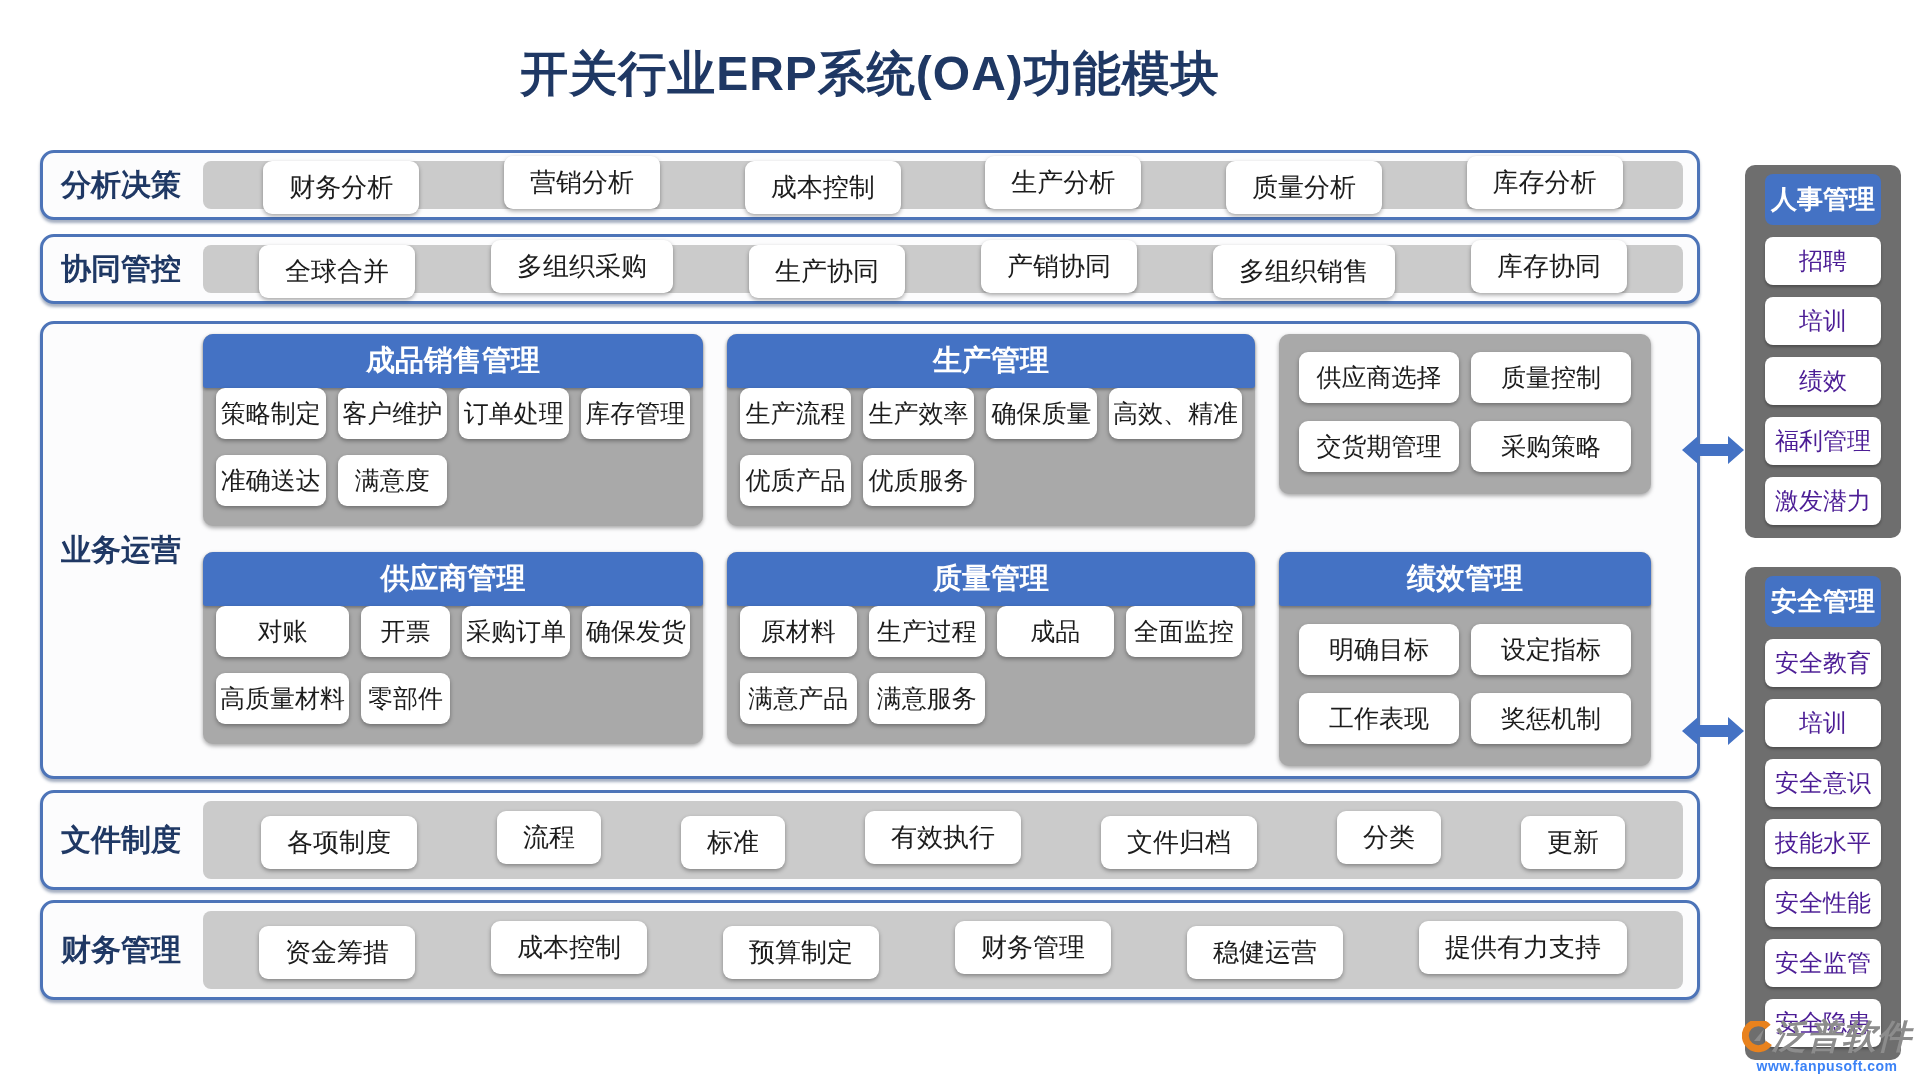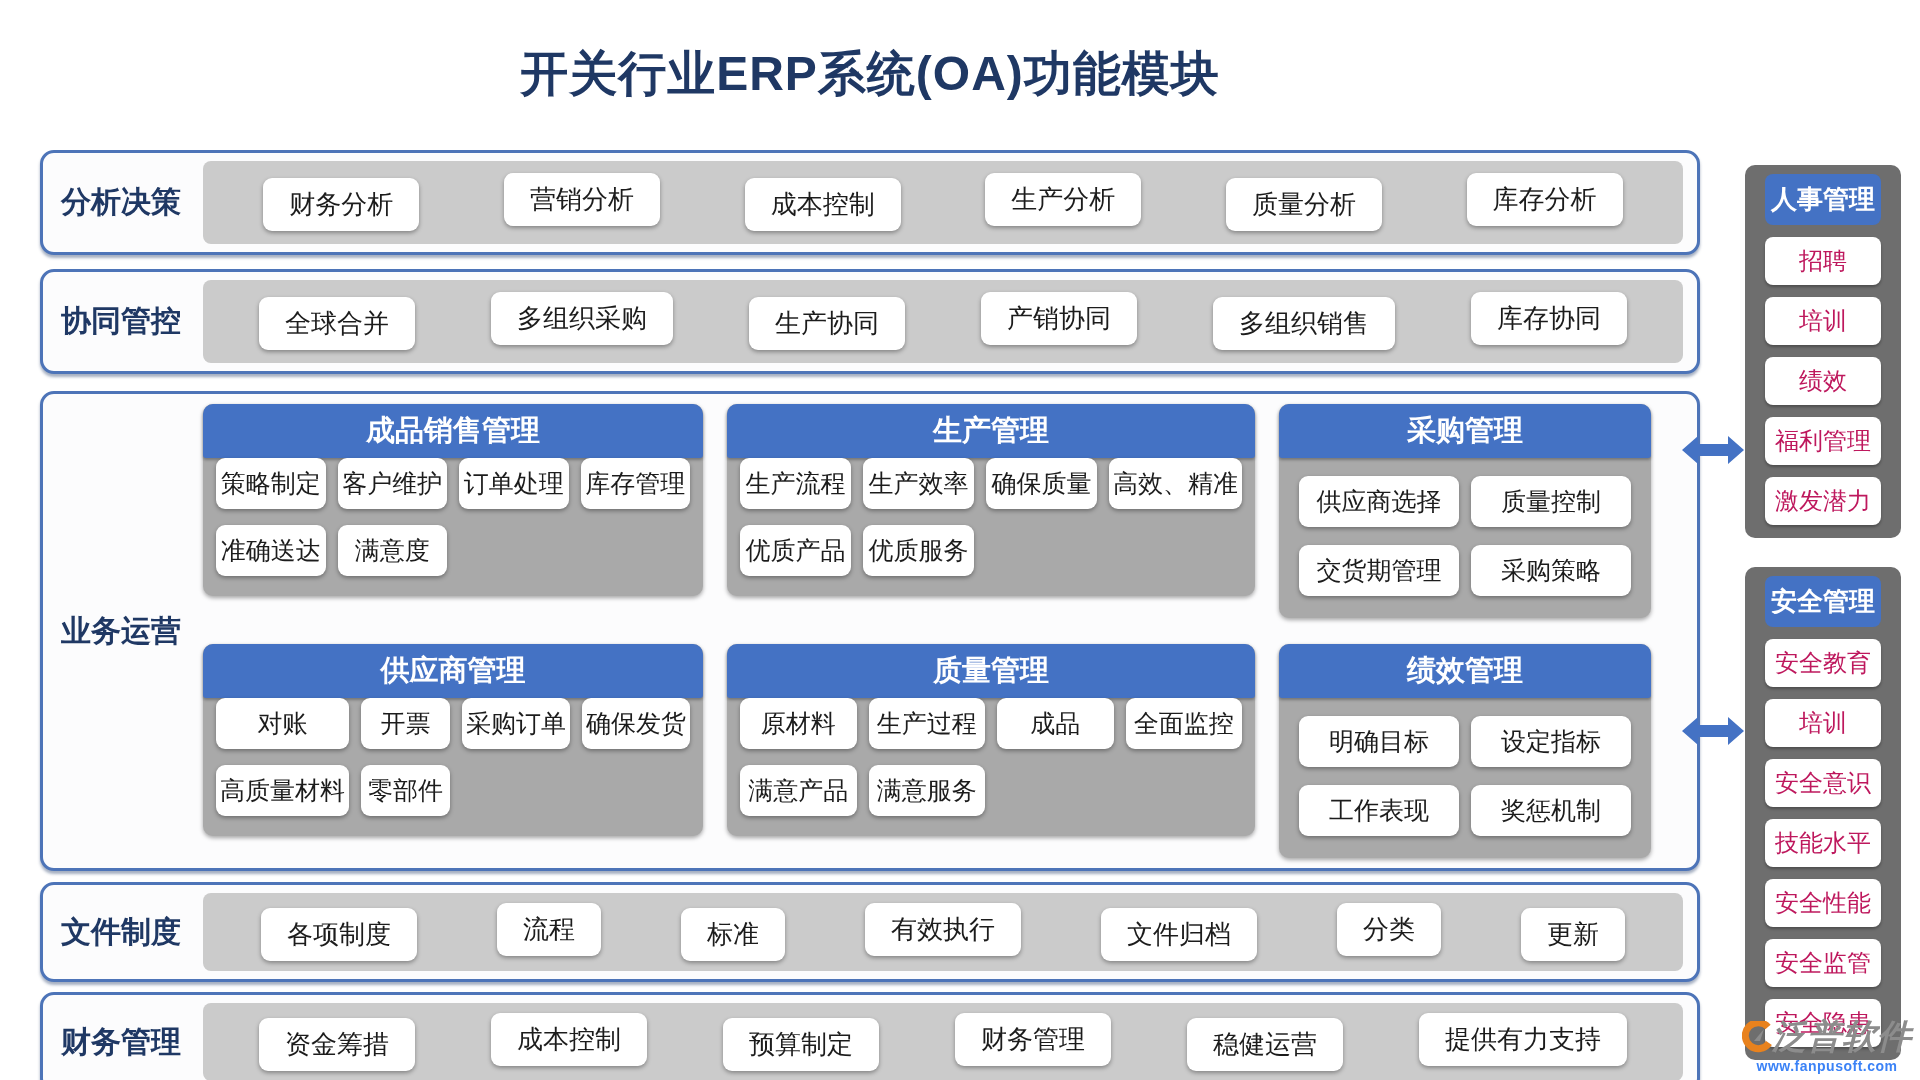--- a/index.html
+++ b/index.html
@@ -16,21 +16,21 @@
     letter-spacing:1px;
   }
 
   .main { position:absolute; left:40px; top:150px; width:1660px; }
 
   .band {
     border:3px solid #4D74B8; border-radius:14px; background:#FCFCFD;
     display:flex; align-items:center; padding:6px 14px 6px 18px;
     box-shadow:0 3px 3px rgba(31,56,100,.4);
   }
-  #top-bands .band { height:105px; }
+  #top-bands .band { height:70px; }
   #top-bands .band + .band { margin-top:14px; }
   #bottom-bands { margin-top:11px; }
   #bottom-bands .band { height:100px; }
   #bottom-bands .band + .band { margin-top:10px; }
 
   .band-label {
     flex:0 0 142px; width:142px; font-size:30px; font-weight:bold; color:#1F3864;
   }
 
   .strip {
@@ -75,21 +75,21 @@
   .side-panel {
     background:#6E6E6E; border-radius:10px; padding:9px 20px 13px;
     display:flex; flex-direction:column; gap:12px;
   }
   .side-panel + .side-panel { margin-top:29px; }
   .side-header {
     background:#4472C4; border-radius:8px; color:#ffffff;
     font-size:26px; font-weight:bold; text-align:center; padding:8px 2px;
   }
   .side-chip {
-    background:#ffffff; border-radius:8px; font-size:24px; color:#be185d;
+    background:#ffffff; border-radius:8px; font-size:24px; color:#4c1d95;
     text-align:center; padding:8px 2px; box-shadow:0 2px 3px rgba(0,0,0,.3);
   }
 
   .arrow { position:absolute; left:1680px; width:66px; height:36px; }
   #arrow-top { top:432px; }
   #arrow-bottom { top:713px; }
 
   .footer { position:absolute; right:8px; bottom:6px; text-align:center; }
   .footer-row { display:flex; align-items:center; justify-content:flex-end; gap:0; }
   .brand-name { font-size:34px; font-weight:bold; font-style:italic; color:#8C8C8C; letter-spacing:1px; }
@@ -147,21 +147,20 @@
             <div class="panel-body">
               <span class="chip">生产流程</span>
               <span class="chip">生产效率</span>
               <span class="chip">确保质量</span>
               <span class="chip">高效、精准</span>
               <span class="chip">优质产品</span>
               <span class="chip">优质服务</span>
             </div>
           </div>
           <div class="panel cols-2">
-            <div class="panel-header">采购管理</div>
             <div class="panel-body">
               <span class="chip">供应商选择</span>
               <span class="chip">质量控制</span>
               <span class="chip">交货期管理</span>
               <span class="chip">采购策略</span>
             </div>
           </div>
           <div class="panel">
             <div class="panel-header">供应商管理</div>
             <div class="panel-body">

